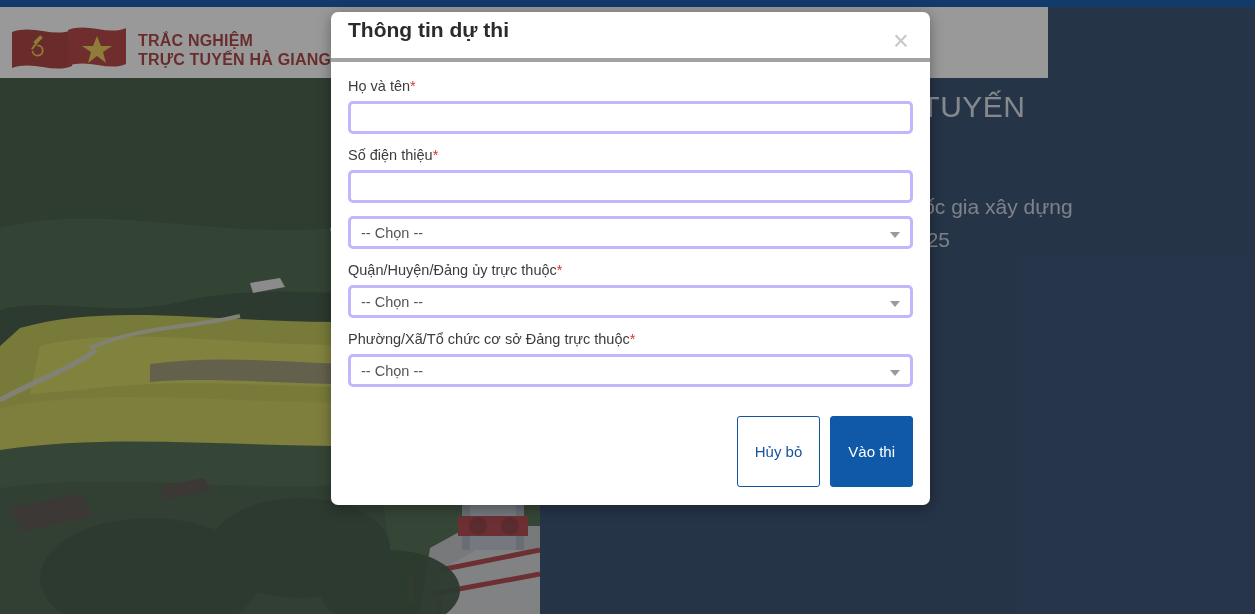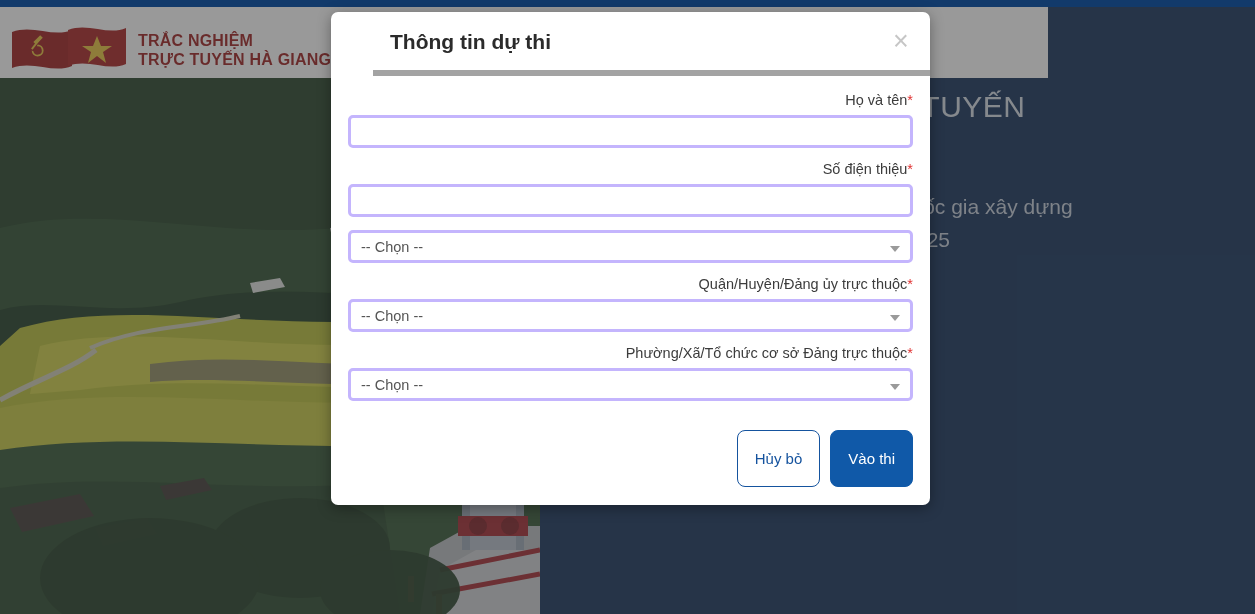--- a/index.html
+++ b/index.html
@@ -139,23 +139,22 @@
     position: absolute;
     left: 331px; top: 12px;
     width: 599px;
     background: #ffffff;
     border-radius: 7px;
     box-shadow: 0 3px 14px rgba(0,0,0,.35);
     overflow: hidden;
   }
   .modal-header {
     position: relative;
-    padding: 18px 22px 16px 17px;
-    border-bottom: 6px solid #a3a3a3;
-    margin-left: 42px;
+    padding: 6px 22px 16px 17px;
+    border-bottom: 4px solid #a3a3a3;
   }
   .modal-title {
     margin: 0;
     font-size: 21px;
     font-weight: bold;
     color: #2b2b2b;
   }
   .modal-close {
     position: absolute;
     right: 14px; top: 14px;
@@ -168,21 +167,20 @@
     font-family: inherit;
   }
   .modal-body { padding: 16px 17px 4px 17px; }
 
   .field { margin-bottom: 13px; }
   .field-label {
     display: block;
     font-size: 14.5px;
     color: #3c3c3c;
     margin-bottom: 7px;
-    text-align: right;
   }
   .req { color: #e03030; }
 
   .text-input, .select-ctl {
     width: 565px;
     height: 33px;
     border: 3px solid #c4b5fd;
     border-radius: 5px;
     background: #fff;
     font-size: 14.5px;
@@ -204,22 +202,22 @@
     border-top: 6px solid #9a9a9a;
   }
 
   .modal-footer {
     padding: 12px 17px 18px 17px;
     display: flex; justify-content: flex-end; gap: 10px;
   }
   .btn {
     font-size: 15px;
     font-family: inherit;
-    border-radius: 8px;
-    padding: 19px 17px;
+    border-radius: 3px;
+    padding: 26px 17px;
     cursor: pointer;
   }
   .btn-cancel {
     background: #fff;
     color: #15539e;
     border: 1px solid #15539e;
   }
   .btn-primary {
     background: #1059a8;
     color: #fff;

